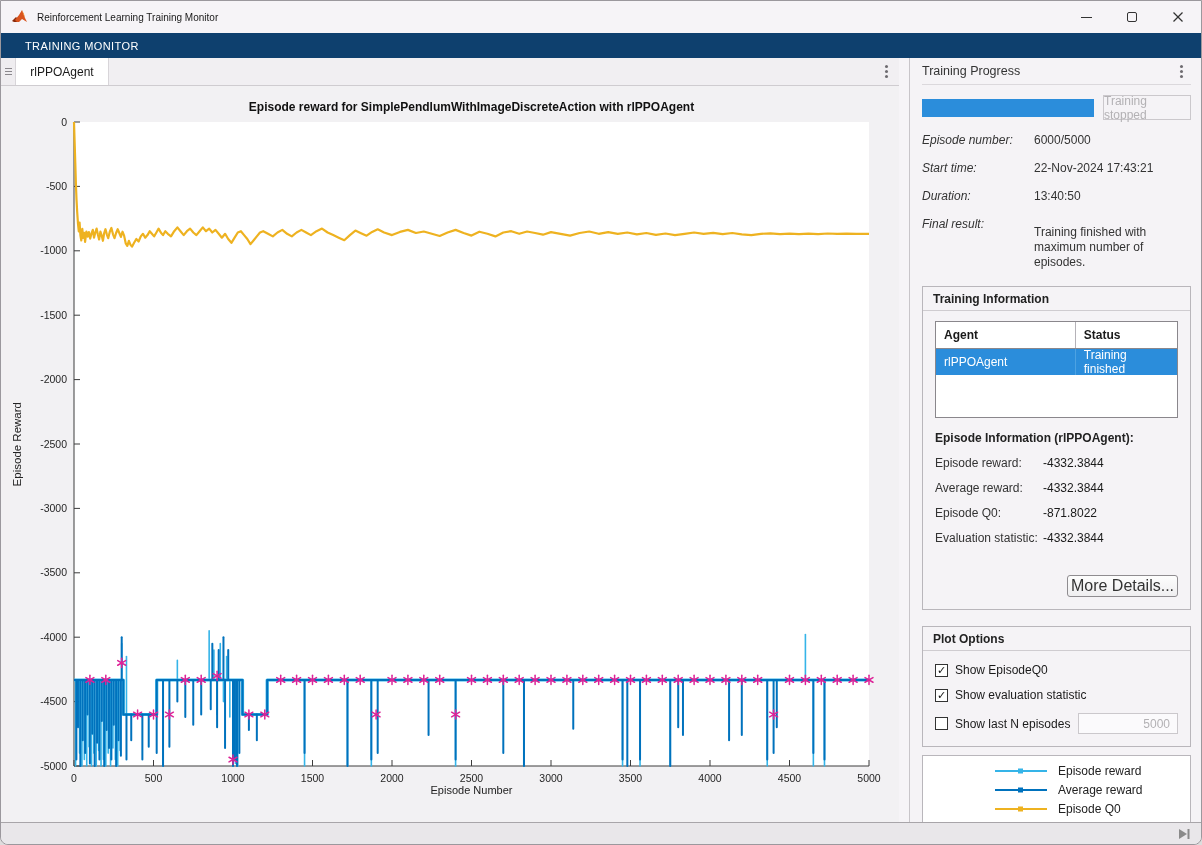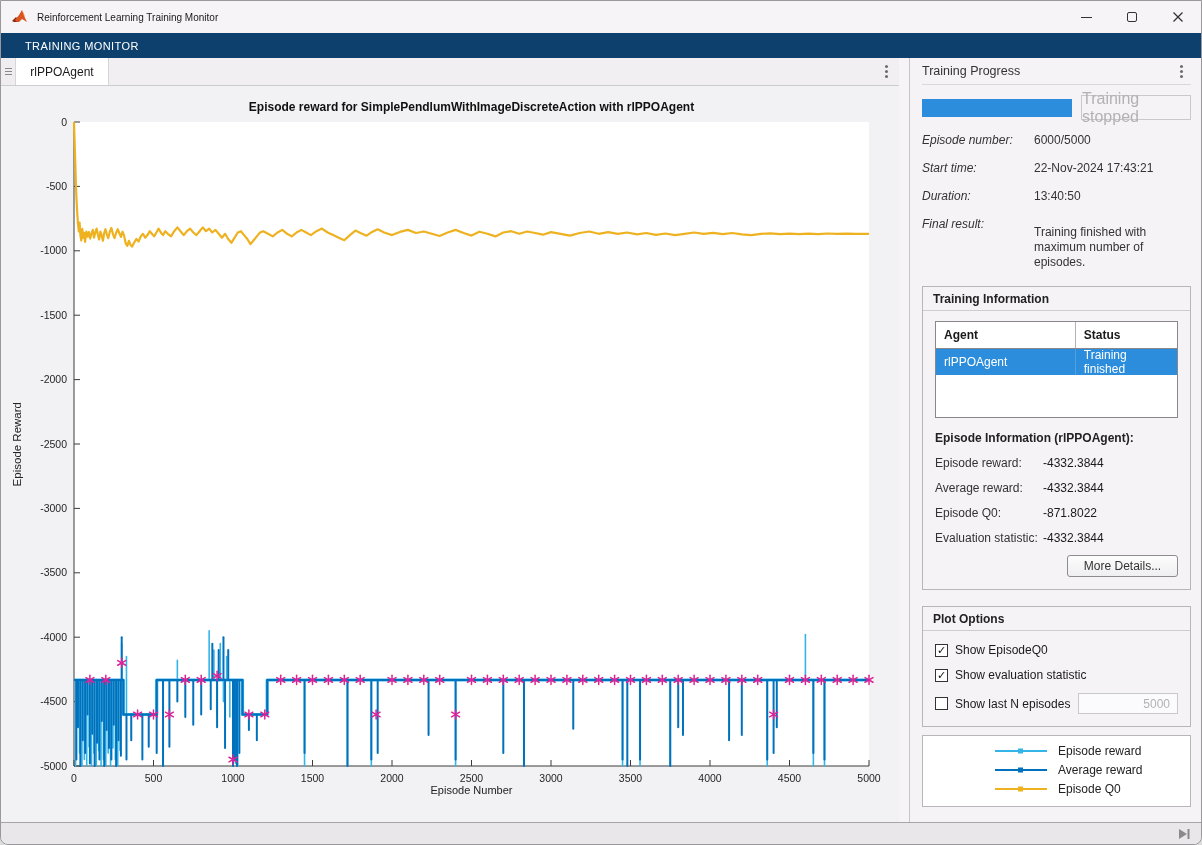--- a/index.html
+++ b/index.html
@@ -49,22 +49,22 @@
   #chart-svg { position:absolute; left:0; top:0; }
   
   .right-pane { flex:1 1 auto; background:#f5f3f6; border-left:1px solid #c8c5c9;
                 padding:0 10px 0 12px; overflow:hidden; }
   .rp-header { height:27px; display:flex; align-items:center; border-bottom:1px solid #dbd8dc; }
   .rp-header .rp-title { font-size:12.5px; color:#333; }
   .rp-header .kebab-wrap { margin-left:auto; width:20px; display:flex; justify-content:center; }
   .progress-row { margin-top:10px; display:flex; align-items:center; }
   .progress-track { flex:1 1 auto; height:18px; margin-right:9px; background:#f5f3f6; position:relative; }
   .progress-fill { height:100%; background:#2b8ddb; }
-  .btn-disabled { width:110px; height:25px; border:1px solid #cbc8cc; border-radius:0;
-                  background:#f5f3f6; color:#b3b1b4; font-size:16px;
+  .btn-disabled { width:88px; height:25px; border:1px solid #cbc8cc; border-radius:0;
+                  background:#f5f3f6; color:#b3b1b4; font-size:12px;
                   display:flex; align-items:center; justify-content:center; }
   .field-row { display:flex; margin-top:13px; line-height:15px; }
   .field-row .flabel { width:112px; flex:0 0 auto; color:#333;font-style:italic; }
   .field-row .fvalue { flex:1 1 auto; color:#333; }
   
   .panel { border:1px solid #b9b6bb; margin-top:16px; background:#f5f3f6; }
   .panel-header { padding:5px 10px 4px 10px; border-bottom:1px solid #cfccd0; font-weight:bold; color:#222; }
   .panel-body { padding:10px 12px 12px 12px; }
   
   .agent-table { border:1px solid #8a878c; background:#fff; }
@@ -74,22 +74,22 @@
   .at-c1 { width:58%; border-right:1px solid #b5b2b8; }
   .at-c2 { width:42%; }
   .at-selected { background:#2b8ddb; color:#fff; height:26px; }
   .at-selected .at-c1 { border-right:1px solid #4da2e2; }
   .at-empty { height:42px; }
   .ep-info-title { font-weight:bold; margin-top:13px; color:#222; }
   .ep-row { display:flex; margin-top:11px; }
   .ep-row .flabel { width:108px; flex:0 0 auto; color:#333; }
   .btn-row { display:flex; justify-content:flex-end; margin-top:10px; }
   .btn { width:111px; height:22px; border:1px solid #8f8c90; border-radius:3px;
-         background:linear-gradient(#fdfdfd,#efeef0); color:#333; font-size:12px;
-         display:flex; align-items:center; justify-content:center; cursor:default; }
+         background:linear-gradient(#fdfdfd,#efeef0); color:#333; font-size:16px;
+         display:flex; align-items:center; justify-content:center; cursor:default;margin-top:20px; }
   
   .cb-row { display:flex; align-items:center; margin-top:11px; }
   .cb-row:first-child { margin-top:2px; }
   .checkbox { width:13px; height:13px; border:1.4px solid #333; background:#fff; margin-right:7px;
               display:flex; align-items:center; justify-content:center; flex:0 0 auto;
               font-size:11px; font-weight:bold; color:#111; line-height:1; }
   .checkbox .mark { visibility:hidden; }
   .checkbox.checked .mark { visibility:visible; }
   .num-input { margin-left:auto; width:100px; height:21px; border:1px solid #cbc8cc; background:#fbfafc;
                color:#b3b1b4; text-align:right; padding:0 7px; display:flex; align-items:center;

